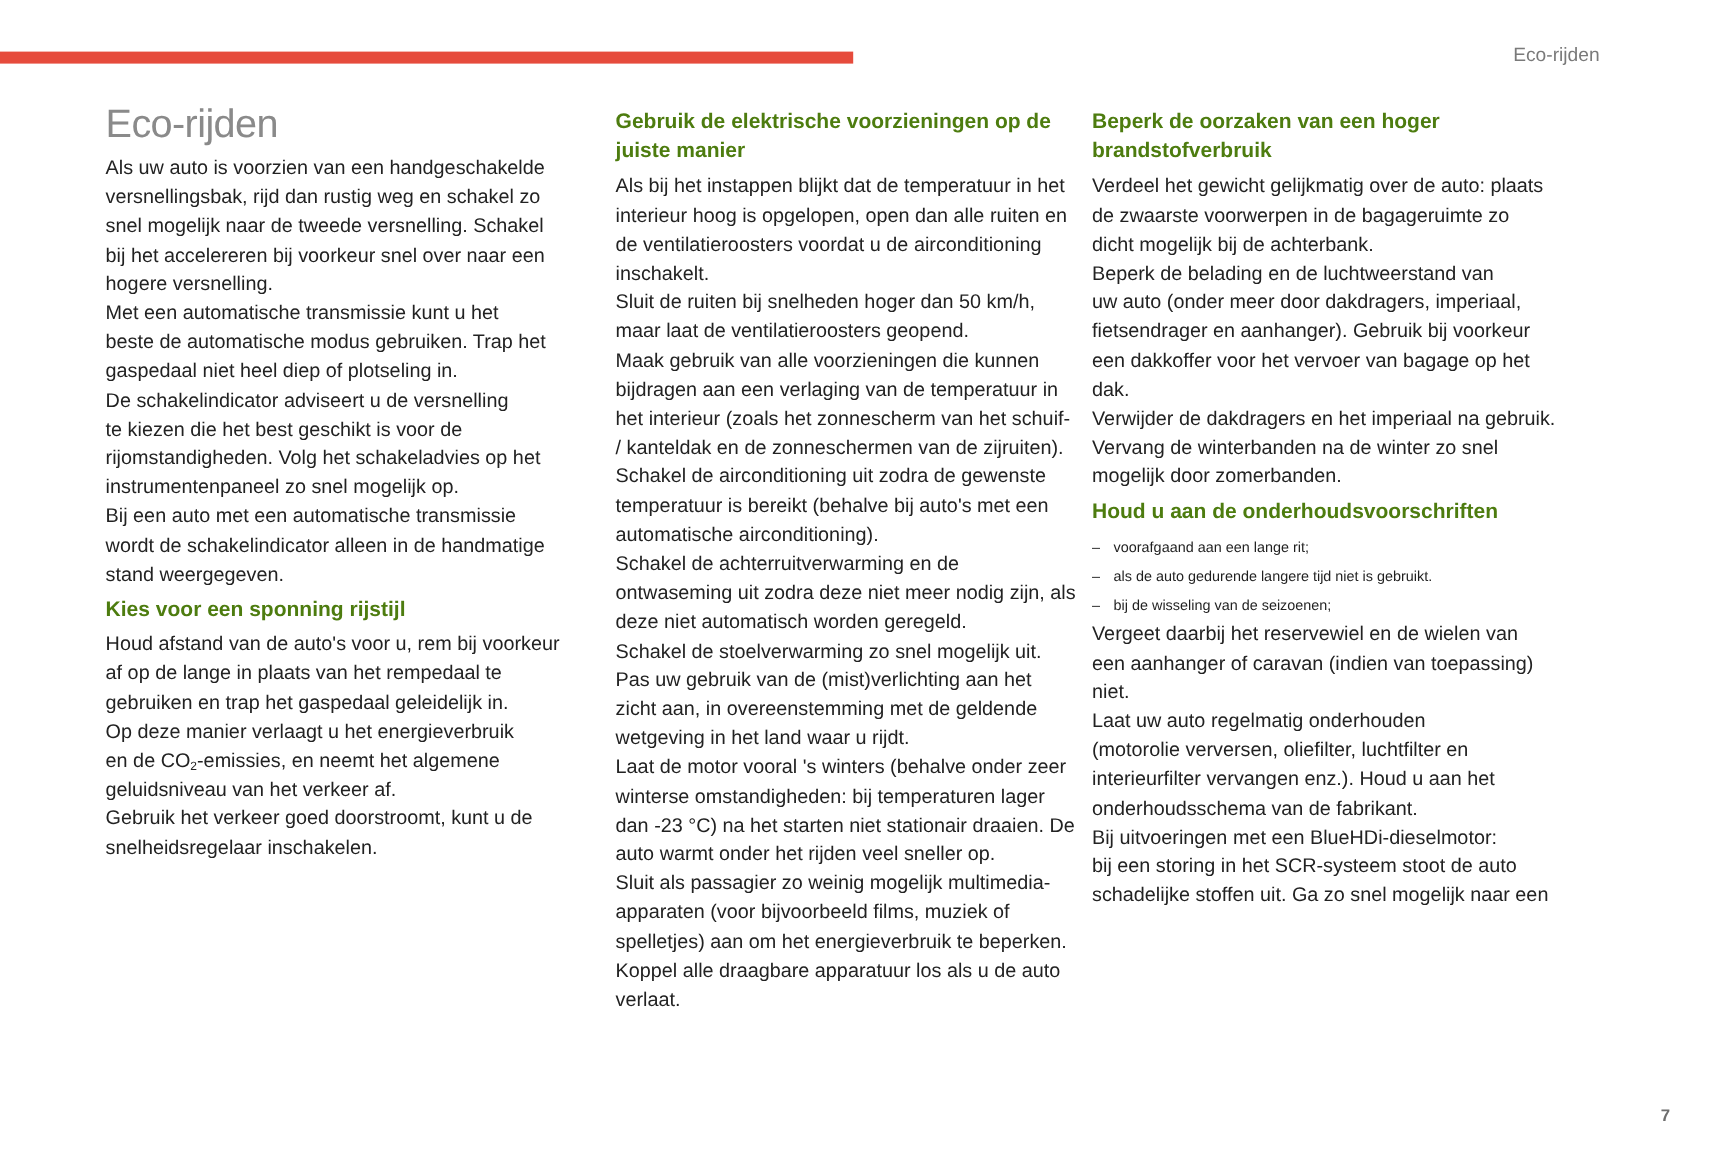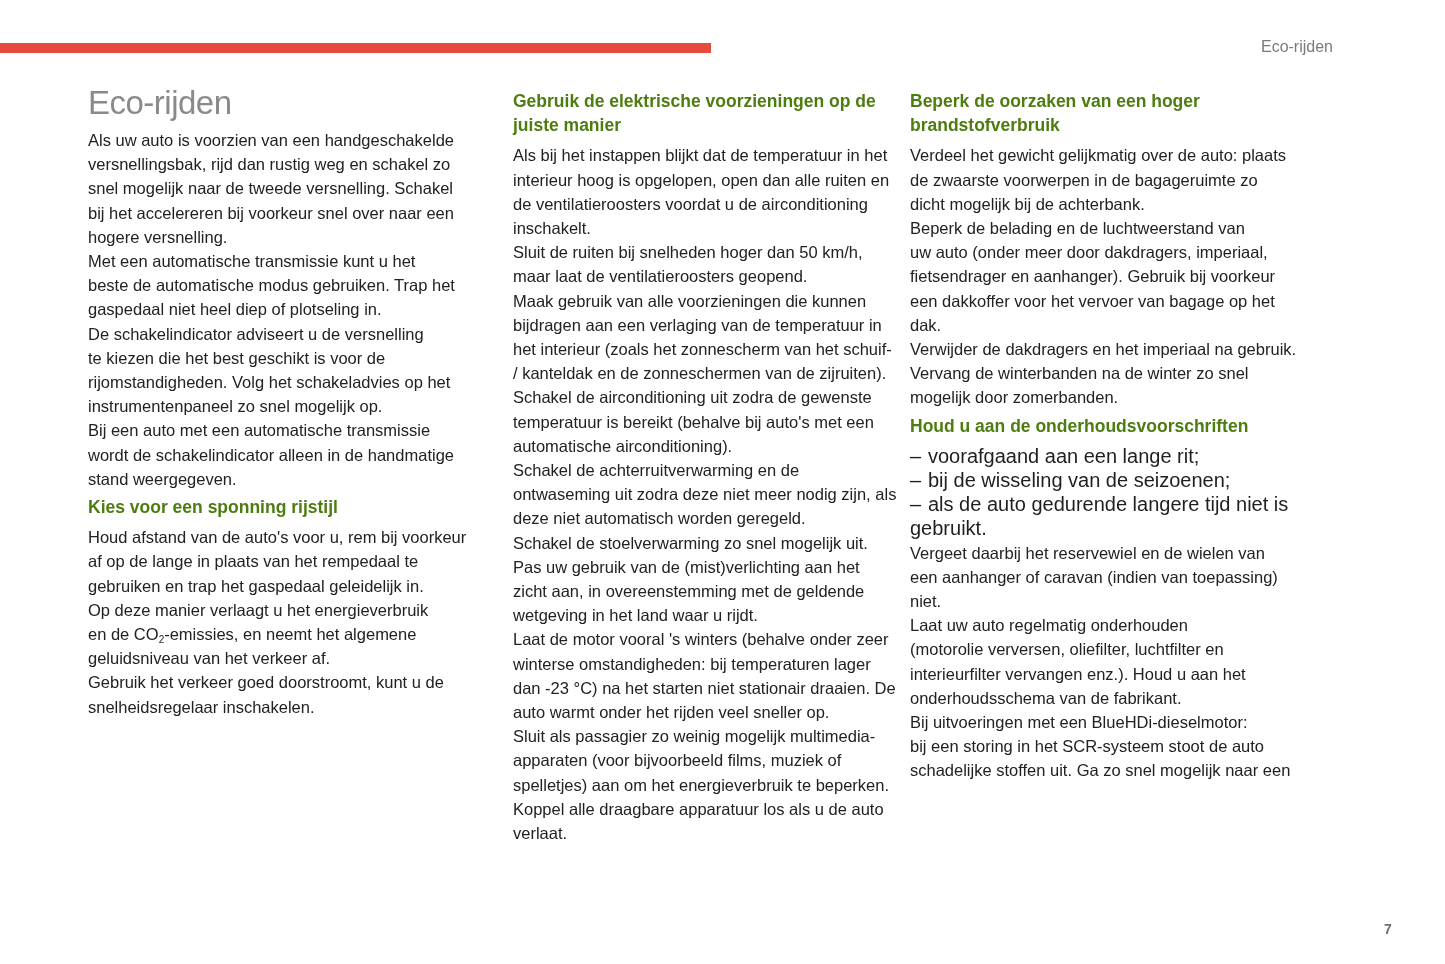--- a/index.html
+++ b/index.html
@@ -29,21 +29,21 @@
     }
     .col-2, .col-3 { top: 89px; }
     .heading {
       font-size: 17.5px; font-weight: bold; line-height: 24.2px;
       margin: 0 0 6px 0; color: #4d7c0f;
     }
     .para {
       font-size: 16.5px; line-height: 24.2px; margin: 0 0 4px 0;
       white-space: pre-line; color: #222;
     }
-    .bullet { display: block; font-size: 20px; line-height: 24.2px; }
+    .bullet { display: block; font-size: 12px; line-height: 24.2px; }
     .bullet .dash { display: inline-block; width: 18px; }
     sub { font-size: 10px; line-height: 0; vertical-align: -3px; }
   </style>
 </head>
 <body>
 
 <div class="top-bar"></div>
 <div class="running-header">Eco-rijden</div>
 
 <div class="col col-1">
@@ -118,22 +118,22 @@
 uw auto (onder meer door dakdragers, imperiaal,
 fietsendrager en aanhanger). Gebruik bij voorkeur
 een dakkoffer voor het vervoer van bagage op het
 dak.
 Verwijder de dakdragers en het imperiaal na gebruik.
 Vervang de winterbanden na de winter zo snel
 mogelijk door zomerbanden.</p>
   <h2 class="heading">Houd u aan de onderhoudsvoorschriften</h2>
   <div>
     <span class="bullet"><span class="dash">–</span><span>voorafgaand aan een lange rit;</span></span>
+    <span class="bullet"><span class="dash">–</span><span>als de auto gedurende langere tijd niet is gebruikt.</span></span>
     <span class="bullet"><span class="dash">–</span><span>bij de wisseling van de seizoenen;</span></span>
-    <span class="bullet"><span class="dash">–</span><span>als de auto gedurende langere tijd niet is gebruikt.</span></span>
   </div>
   <p class="para">Vergeet daarbij het reservewiel en de wielen van
 een aanhanger of caravan (indien van toepassing)
 niet.
 Laat uw auto regelmatig onderhouden
 (motorolie verversen, oliefilter, luchtfilter en
 interieurfilter vervangen enz.). Houd u aan het
 onderhoudsschema van de fabrikant.
 Bij uitvoeringen met een BlueHDi-dieselmotor:
 bij een storing in het SCR-systeem stoot de auto

